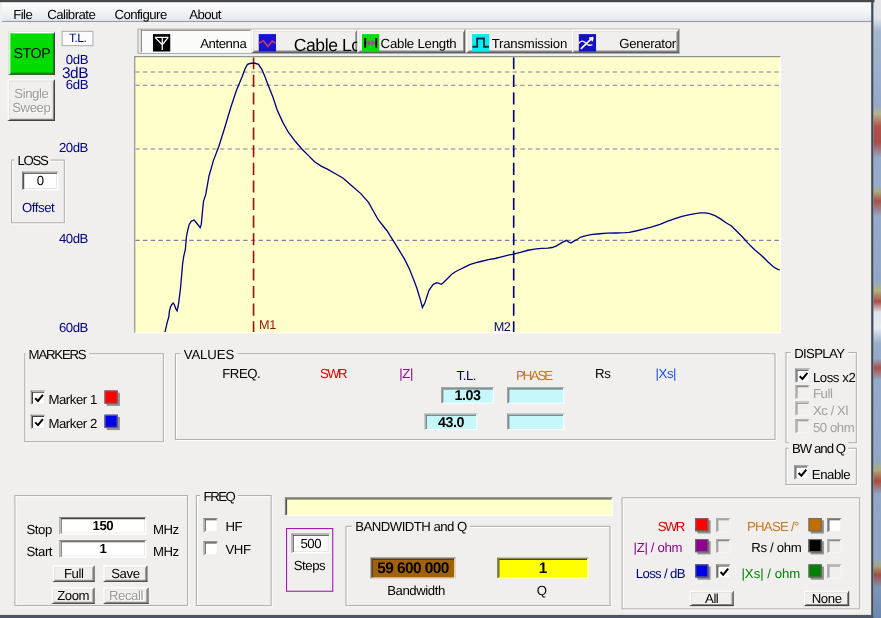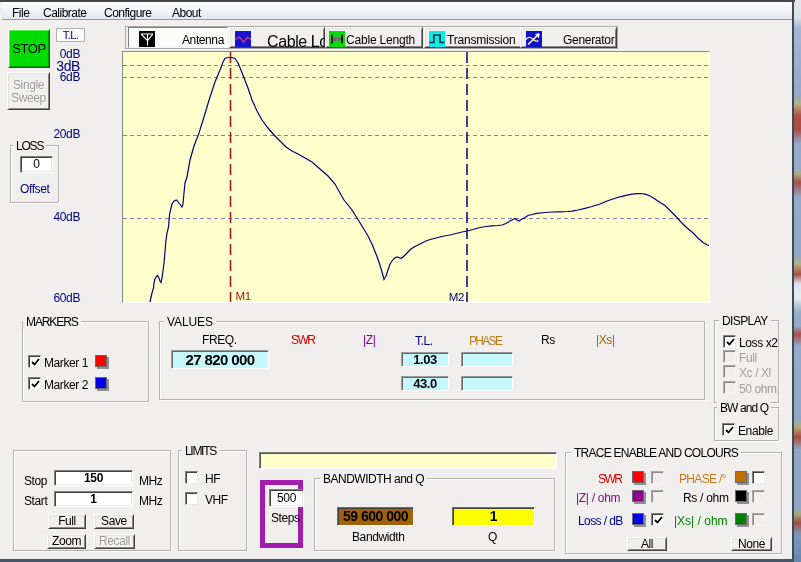--- a/index.html
+++ b/index.html
@@ -163,24 +163,23 @@
 </div>
 
 <div class="abs grp" style="left:159px; top:321px; width:546px; height:79px;">
   <b style="left:4px; letter-spacing:-0.1px;">VALUES</b>
   <div class="abs" style="left:42px; top:11px;">FREQ.</div>
   <div class="abs" style="left:131px; top:11px; color:#e00000; letter-spacing:-1.5px;">SWR</div>
   <div class="abs" style="left:203px; top:11px; color:#900090;">|Z|</div>
   <div class="abs navy" style="left:255px; top:12px;">T.L.</div>
   <div class="abs" style="left:309px; top:12px; color:#c47a18; letter-spacing:-1.7px;">PHASE</div>
   <div class="abs" style="left:381px; top:11px;">Rs</div>
-  <div class="abs" style="left:436px; top:11px; color:#a16207; letter-spacing:-0.4px;text-align:right;">|Xs|</div>
-  <div class="abs cyan" style="left:11px; top:28px; width:98px; height:19px; line-height:17px; font-size:15px; letter-spacing:-0.6px;">27 820 000</div>
+  <div class="abs" style="left:436px; top:11px; color:#1d4ed8; letter-spacing:-0.4px;text-align:right;">|Xs|</div>
   <div class="abs cyan" style="left:241px; top:30px; width:48px; height:15px; line-height:13px;">1.03</div>
-  <div class="abs cyan" style="left:241px; top:54px; width:48px; height:15px; line-height:13px;">43.0</div>
+  <div class="abs cyan" style="left:226px; top:54px; width:48px; height:15px; line-height:13px;">43.0</div>
   <div class="abs cyan" style="left:301px; top:30px; width:52px; height:15px;"></div>
   <div class="abs cyan" style="left:301px; top:54px; width:52px; height:15px;"></div>
 </div>
 
 <div class="abs grp" style="left:714px; top:320px; width:65px; height:83px;">
   <b style="left:4px; letter-spacing:-0.6px;">DISPLAY</b>
   <div class="abs cb" style="left:8px; top:14px;">
       <svg width="9" height="9" viewBox="0 0 9 9">
         <path d="M1 4 L3.5 6.5 L8 1" stroke="#000" stroke-width="1.8" fill="none"></path>
       </svg>
@@ -211,44 +210,43 @@
   <div class="abs" style="left:10px; top:43px;">Start</div>
   <div class="abs inp" style="left:40px; top:40px; width:79px; height:16px; font-weight:bold; font-size:12px; line-height:14px;">1</div>
   <div class="abs" style="left:125px; top:43px;">MHz</div>
   <div class="abs btn" style="left:34px; top:63px; width:38px; height:15px; line-height:13px;">Full</div>
   <div class="abs btn" style="left:80px; top:63px; width:40px; height:15px; line-height:13px;">Save</div>
   <div class="abs btn" style="left:33px; top:83px; width:39px; height:15px; line-height:13px;">Zoom</div>
   <div class="abs btn dis" style="left:80px; top:83px; width:41px; height:15px; line-height:13px;">Recall</div>
 </div>
 
 <div class="abs grp" style="left:178px; top:450px; width:69px; height:101px;">
-  <b style="left:3px; letter-spacing:-1.3px;">LIMITS</b>
+  <b style="left:3px; letter-spacing:-1.3px;">FREQ</b>
   <div class="abs cb" style="left:6px; top:20px;"></div>
   <div class="abs" style="left:26px; top:21px;">HF</div>
   <div class="abs cb" style="left:6px; top:41px;"></div>
   <div class="abs" style="left:26px; top:42px;">VHF</div>
 </div>
 
 <div class="abs" style="left:259px; top:452px; width:298px; height:17px; background:#ffffcb; border:1px solid; border-color:#808080 #fff #fff #808080; box-shadow:inset 1px 1px 0 #555;"></div>
 
-<div class="abs" style="left:260px; top:480px; width:43px; height:68px; border:5px solid #a21caf; background:#f0efee;">
+<div class="abs" style="left:260px; top:480px; width:43px; height:58px; border:1px solid #a21caf; background:#f0efee;">
   <div class="abs inp" style="left:4px; top:4px; width:35px; height:18px; font-size:12px; line-height:16px;">500</div>
   <div class="abs" style="left:6px; top:26px;">Steps</div>
 </div>
 
 <div class="abs grp" style="left:314px; top:478px; width:241px; height:73px;">
   <b style="left:5px; letter-spacing:-0.5px;">BANDWIDTH and Q</b>
   <div class="abs" style="left:22px; top:28px; width:77px; height:19px; background:#a16207; border:1px solid; border-color:#707070 #fff #fff #707070; box-shadow:inset 1px 1px 0 #404040; text-align:center; font-weight:bold; font-size:14px; line-height:17px; letter-spacing:-0.5px;">59 600 000</div>
   <div class="abs" style="left:37px; top:51px;">Bandwidth</div>
   <div class="abs" style="left:137px; top:28px; width:83px; height:19px; background:#ffff00; border:1px solid; border-color:#707070 #fff #fff #707070; box-shadow:inset 1px 1px 0 #404040; text-align:center; font-weight:bold; font-size:14px; line-height:17px;">1</div>
   <div class="abs" style="left:173px; top:51px;">Q</div>
 </div>
 
 <div class="abs grp" style="left:565px; top:452px; width:217px; height:102px;">
-  <b style="left:5px; letter-spacing:-0.75px;">TRACE ENABLE AND COLOURS</b>
   <div class="abs" style="left:32px; top:19px; color:#e00000; letter-spacing:-1.5px;">SWR</div>
   <div class="abs sw" style="left:66px; top:18px; background:#ff0000;"></div>
   <div class="abs cb dis" style="left:85px; top:18px;"></div>
   <div class="abs" style="left:113px; top:19px; color:#c47a18; letter-spacing:-0.65px;">PHASE /°</div>
   <div class="abs sw" style="left:169px; top:18px; background:#c07000;"></div>
   <div class="abs cb" style="left:186px; top:18px;"></div>
   <div class="abs" style="left:10px; top:38px; color:#900090; letter-spacing:-0.3px;">|Z| / ohm</div>
   <div class="abs sw" style="left:66px; top:37px; background:#900090;"></div>
   <div class="abs cb dis" style="left:85px; top:37px;"></div>
   <div class="abs" style="left:117px; top:38px; letter-spacing:-0.3px;">Rs / ohm</div>

